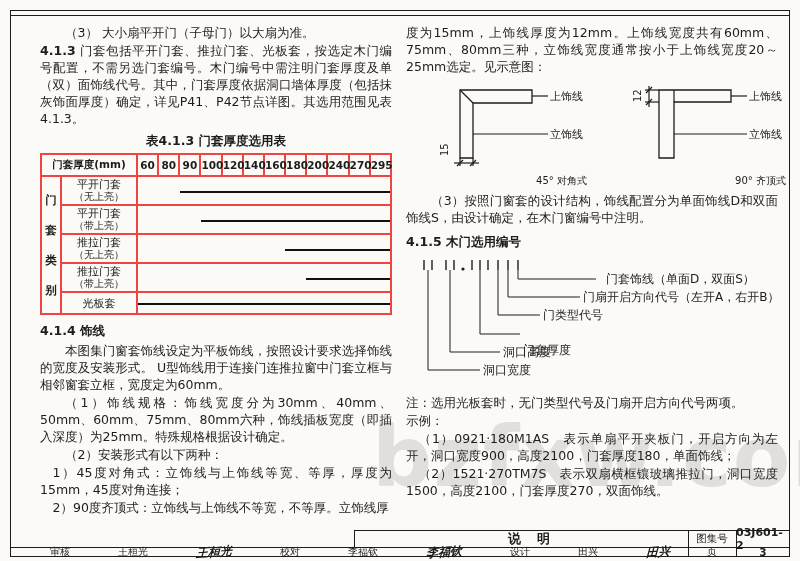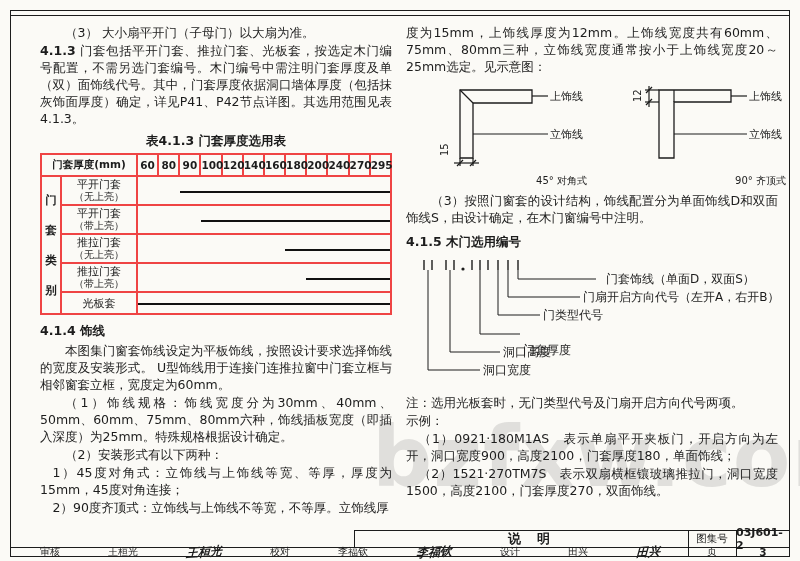--- a/index.html
+++ b/index.html
@@ -273,21 +273,21 @@
   <div class="tb-vline" style="left:354px; top:530px; height:17px;"></div>
   <div class="tb-vline" style="left:688px; top:530px; height:27px;"></div>
   <div class="tb-vline" style="left:736px; top:530px; height:27px;"></div>
 
   <div class="tb-cell tb-title" style="left:354px; top:530px; width:334px; height:17px;">说明</div>
   <div class="tb-cell tb-atlas-label" style="left:688px; top:530px; width:48px; height:17px;">图集号</div>
   <div class="tb-cell tb-atlas-no" style="left:736px; top:530px; width:54px; height:17px;">03J601-2</div>
   <div class="tb-cell tb-page-label" style="left:688px; top:547px; width:48px; height:10px;">页</div>
   <div class="tb-cell tb-page-no" style="left:736px; top:547px; width:54px; height:10px;">3</div>
 
-  <div class="tb-staff" style="left:10px; top:547px; width:678px; height:10px;gap:48px;">
+  <div class="tb-staff" style="left:20px; top:547px; width:678px; height:10px;gap:48px;">
     <span>审核</span>
     <span>王桓光</span>
     <span class="sig">王桓光</span>
     <span>校对</span>
     <span>李福钦</span>
     <span class="sig">李福钦</span>
     <span>设计</span>
     <span>田兴</span>
     <span class="sig">田兴</span>
   </div>

